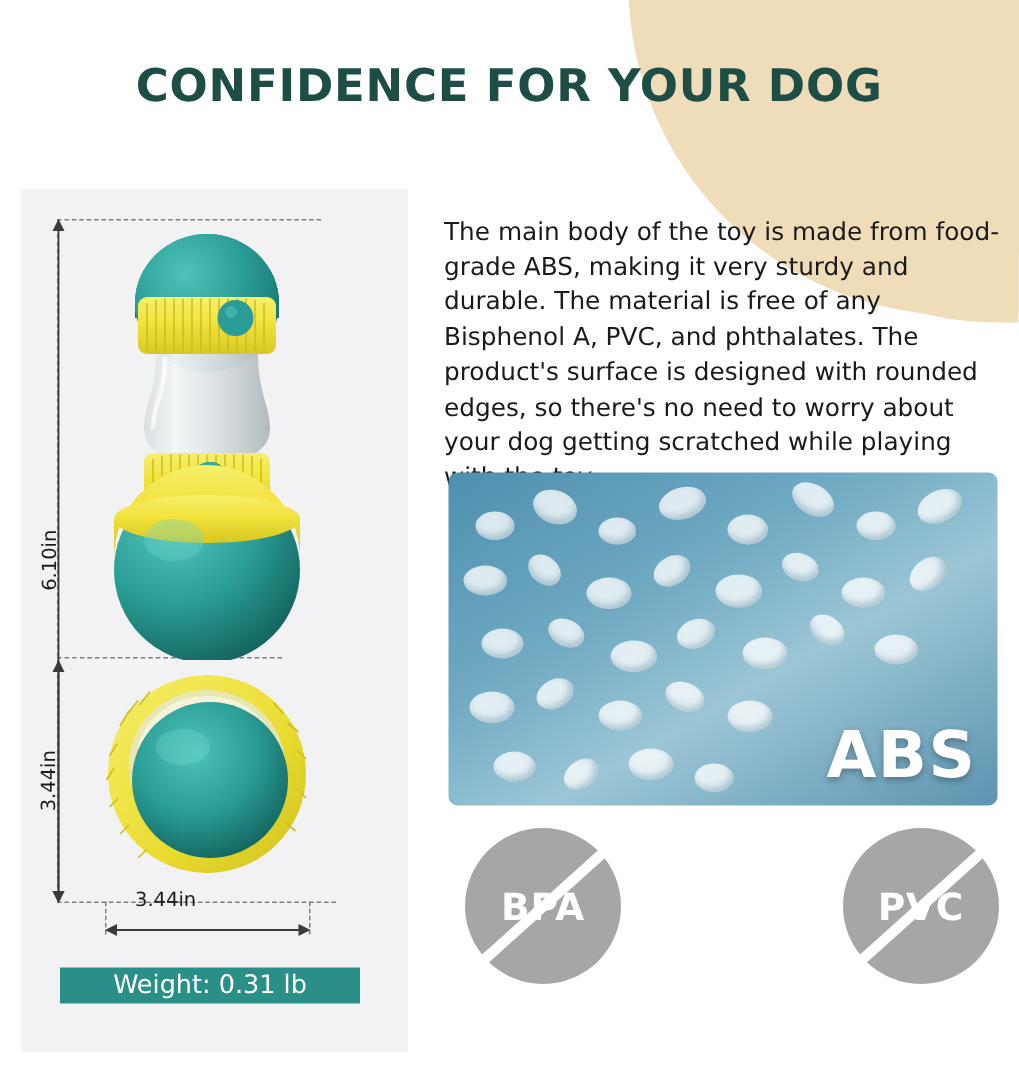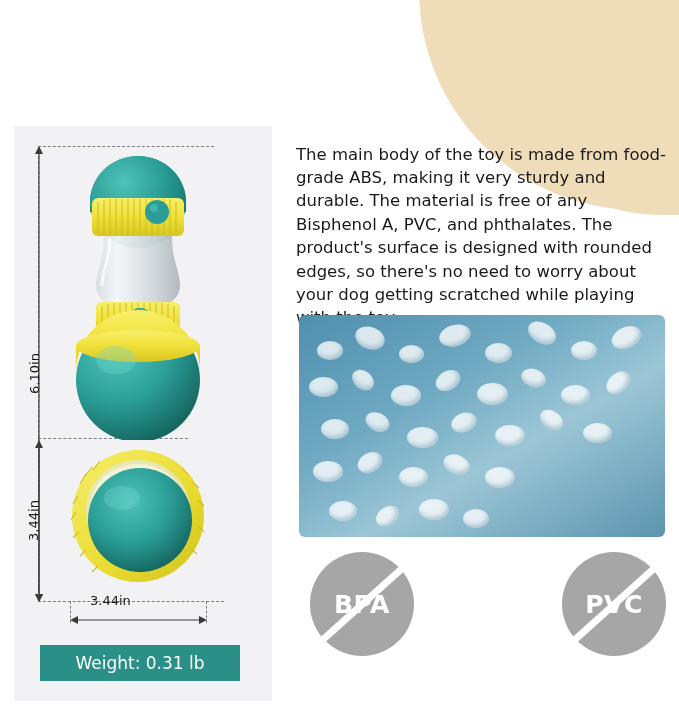--- a/index.html
+++ b/index.html
@@ -77,21 +77,21 @@
     white-space: nowrap;
   }
 
   
   .toy-top { position:absolute; left: 68px; top: 150px; width: 140px; height: 290px; z-index: 4;}
   .toy-bottom { position:absolute; left: 70px; top: 440px; width: 136px; height: 150px; z-index: 4;}
 
   .weight-badge {
     position: absolute;
     left: 40px; top: 645px;
-    width: 200px; height: 36px;
+    width: 200px; height: 24px;
     background: #2a8f86;
     color: #ffffff;
     font-size: 17px;
     font-family: "DejaVu Sans", sans-serif;
     display: flex; align-items: center; justify-content: center;
     z-index: 6;
   }
 
   
   .body-text {
@@ -160,20 +160,21 @@
   
   .bub { position:absolute; border-radius: 50%; background: rgba(255,255,255,.78); box-shadow: inset -2px -3px 4px rgba(120,160,180,.5); }
 </style>
 </head>
 <body>
 
 <div class="beige-blob"></div>
 <div class="beige-blob2"></div>
 
 <div class="headline">
+  <span class="l2">CONFIDENCE FOR YOUR DOG</span>
 </div>
 
 <div class="left-panel"></div>
 
 <div class="vline" style="left:38px; top:146px; height:456px;"></div>
 <div class="hline" style="left:38px; top:146px; width:176px;"></div>
 <div class="hline" style="left:38px; top:438px; width:150px;"></div>
 <div class="hline" style="left:38px; top:601px; width:186px;"></div>
 <div class="vline" style="left:70px; top:601px; height:22px;"></div>
 <div class="vline" style="left:206px; top:601px; height:22px;"></div>
@@ -345,20 +346,21 @@
   <div class="bub" style="left:284px; top:108px; width:29px; height:20px;"></div>
   <div class="bub" style="left:14px; top:146px; width:30px; height:21px;"></div>
   <div class="bub" style="left:58px; top:138px; width:26px; height:19px; transform:rotate(-28deg);"></div>
   <div class="bub" style="left:100px; top:152px; width:29px; height:20px;"></div>
   <div class="bub" style="left:144px; top:140px; width:27px; height:19px; transform:rotate(22deg);"></div>
   <div class="bub" style="left:186px; top:152px; width:30px; height:21px;"></div>
   <div class="bub" style="left:30px; top:186px; width:28px; height:20px;"></div>
   <div class="bub" style="left:76px; top:192px; width:25px; height:18px; transform:rotate(-35deg);"></div>
   <div class="bub" style="left:120px; top:184px; width:30px; height:21px;"></div>
   <div class="bub" style="left:164px; top:194px; width:26px; height:19px;"></div>
+  <div class="abs-label">ABS</div>
 </div>
 
 <div class="badges">
   <div class="badge">
     <span class="txt">BPA</span>
     <div class="slash"></div>
   </div>
   <div class="badge">
     <span class="txt">PVC</span>
     <div class="slash"></div>

